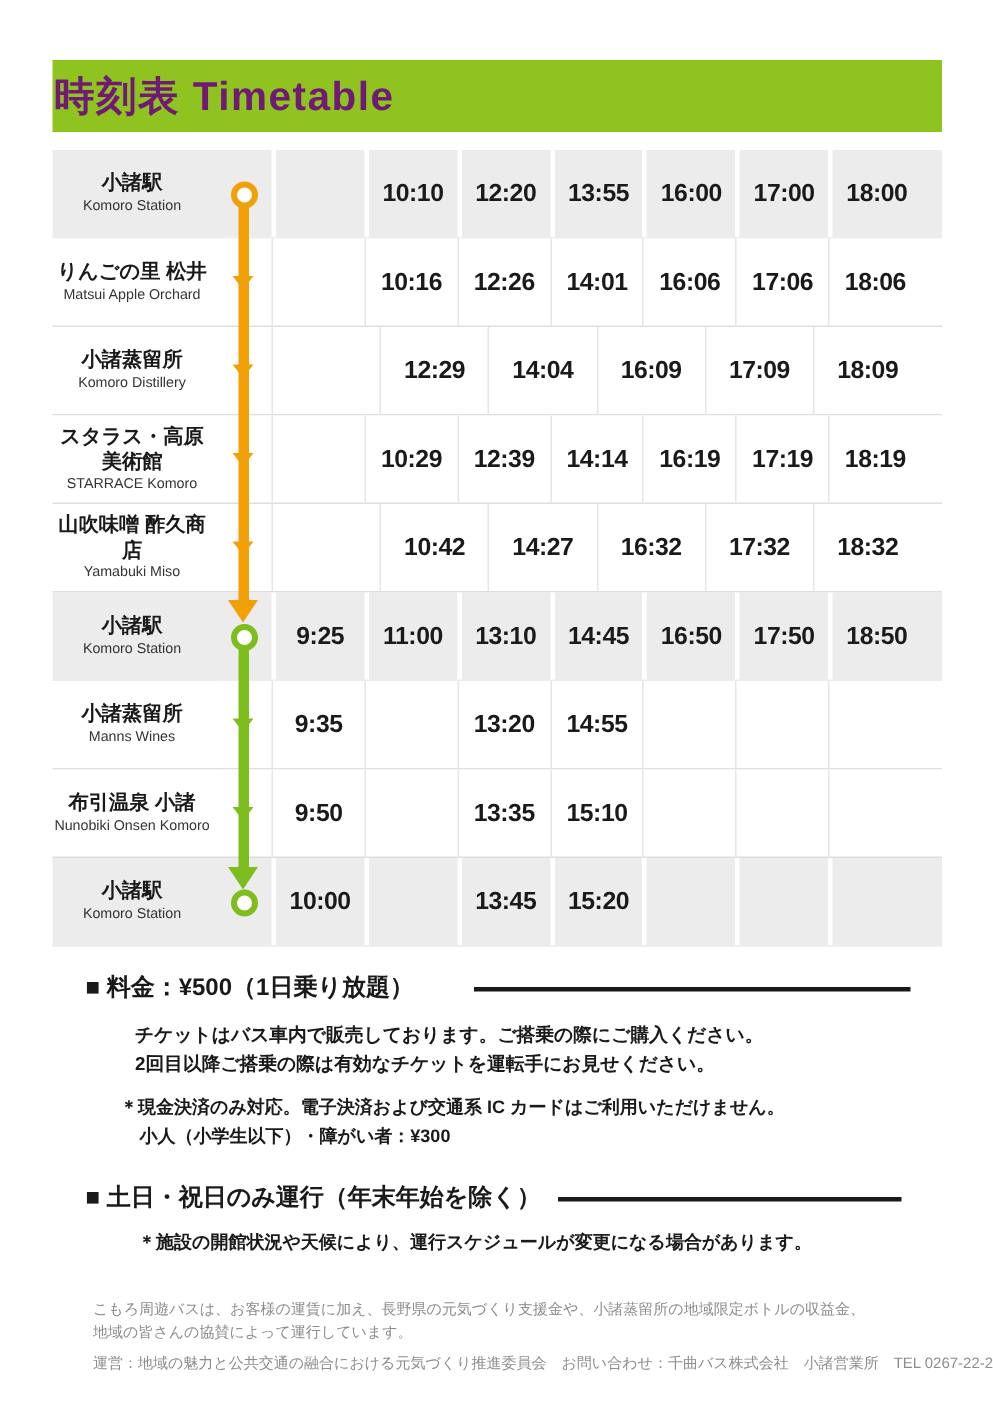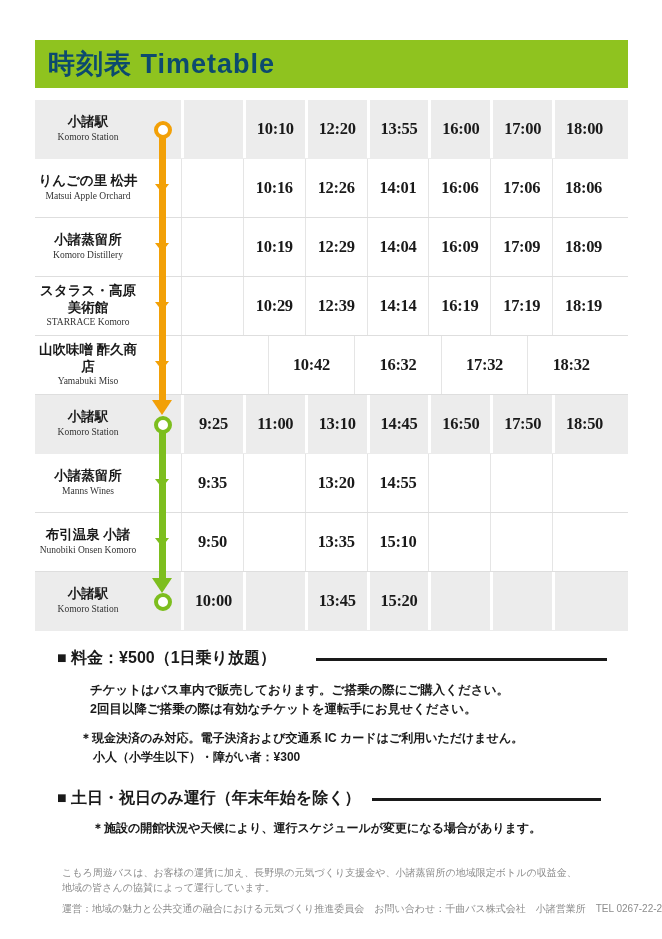--- a/index.html
+++ b/index.html
@@ -7,28 +7,28 @@
     width:662px;height:939px;position:relative;background:#ffffff;
     font-family:"Liberation Sans","DejaVu Sans",sans-serif;color:#1a1a1a;
     -webkit-font-smoothing:antialiased;
   }
   
   .header{
     position:absolute;left:35px;top:40px;width:593px;height:48px;
     background:#8FC31F;display:flex;align-items:center;
   }
   .header .title{
-    color:#0c4a6e;font-weight:bold;font-size:27px;padding-left:13px;letter-spacing:1px;
+    color:#701a75;font-weight:bold;font-size:27px;padding-left:1px;letter-spacing:1px;
   }
   
   .timetable{position:absolute;left:35px;top:100px;width:593px;height:531px;}
   .rows{position:relative;z-index:1;}
   .row{
     display:flex;height:59px;box-sizing:border-box;background:#ffffff;
-    border-bottom:1px solid #dedede;align-items:center;font-family:Liberation Serif, serif;
+    border-bottom:1px solid #dedede;align-items:center;
   }
   .row.terminal{background:#ececec;border-bottom:1px solid #ececec;}
   .row .label{
     width:106px;flex:0 0 106px;text-align:center;line-height:1.25;
   }
   .row .label .ja{font-size:13.5px;font-weight:bold;color:#1a1a1a;}
   .row .label .en{font-size:9.5px;color:#333;margin-top:1px;}
   .row .gutter{width:40px;flex:0 0 40px;height:100%;}
   .row .times{flex:1;display:flex;height:100%;padding-right:14px;}
   .row .cell{
@@ -104,21 +104,20 @@
         </div>
       </div>
       <div class="row">
         <div class="label">
           <div class="ja">小諸蒸留所</div>
           <div class="en">Komoro Distillery</div>
         </div>
         <div class="gutter"></div>
         <div class="times">
           <div class="cell"></div>
-          <div class="cell">10:19</div>
           <div class="cell">12:29</div>
           <div class="cell">14:04</div>
           <div class="cell">16:09</div>
           <div class="cell">17:09</div>
           <div class="cell">18:09</div>
         </div>
       </div>
       <div class="row">
         <div class="label">
           <div class="ja">スタラス・高原美術館</div>
@@ -137,20 +136,21 @@
       </div>
       <div class="row">
         <div class="label">
           <div class="ja">山吹味噌 酢久商店</div>
           <div class="en">Yamabuki Miso</div>
         </div>
         <div class="gutter"></div>
         <div class="times">
           <div class="cell"></div>
           <div class="cell">10:42</div>
+          <div class="cell">14:27</div>
           <div class="cell">16:32</div>
           <div class="cell">17:32</div>
           <div class="cell">18:32</div>
         </div>
       </div>
       <div class="row terminal">
         <div class="label">
           <div class="ja">小諸駅</div>
           <div class="en">Komoro Station</div>
         </div>

